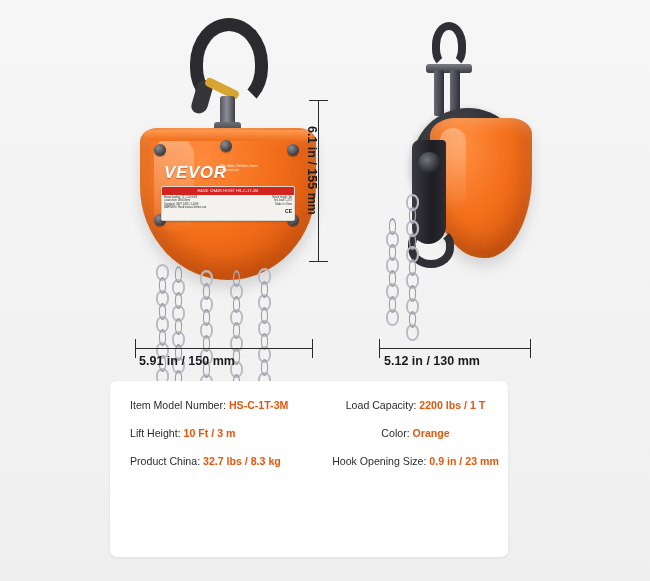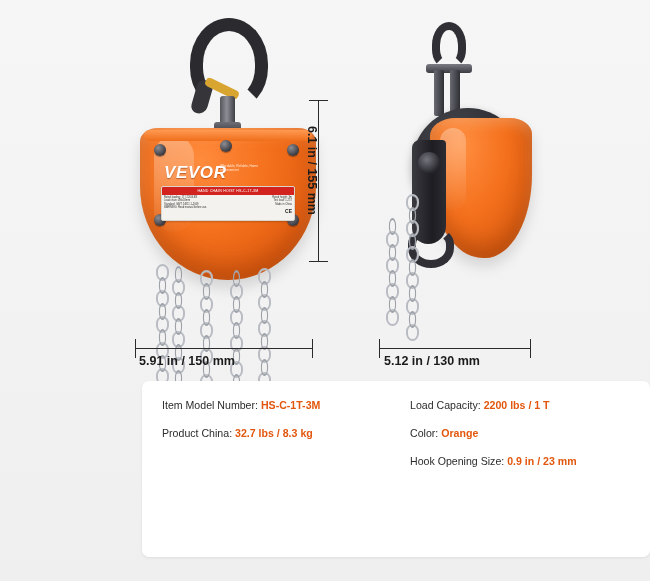--- a/index.html
+++ b/index.html
@@ -390,36 +390,35 @@
     white-space: nowrap;
   }
   .dim-h-label.left  { left: 139px; }
   .dim-h-label.right { left: 384px; }
 
   
   .spec-card {
     position: absolute;
     left: 110px;
     top: 381px;
-    width: 508px;
+    width: 398px;
     height: 176px;
     background: #fff;
     border-radius: 7px;
     box-shadow: 0 1px 3px rgba(0,0,0,.08);
-    margin-left: 32px;
   }
   .spec-cols {
     display: flex;
     padding: 17px 0 0 0;
   }
   .spec-col {
     flex: 1;
     padding-left: 20px;
   }
-  .spec-col.right { padding-left: 8px; }
+  .spec-col.right { padding-left: 8px; text-align: center; }
   .spec-row {
     font-size: 10.6px;
     color: #2c2c2c;
     line-height: 14px;
     margin-bottom: 14px;
     white-space: nowrap;
   }
   .spec-row .v {
     font-weight: bold;
     color: #e2570d;
@@ -582,20 +581,21 @@
     <div class="dim-h-label left">5.91 in / 150 mm</div>
 
     <div class="dim-h right"></div>
     <div class="dim-h-label right">5.12 in / 130 mm</div>
   </div>
 
   <div class="spec-card">
     <div class="spec-cols">
       <div class="spec-col left">
         <div class="spec-row"><span>Item Model Number:</span> <span class="v">HS-C-1T-3M</span></div>
+        <div class="spec-row"><span>Lift Height:</span> <span class="v">10 Ft / 3 m</span></div>
         <div class="spec-row"><span>Product China:</span> <span class="v">32.7 lbs / 8.3 kg</span></div>
       </div>
       <div class="spec-col right">
         <div class="spec-row"><span>Load Capacity:</span> <span class="v">2200 lbs / 1 T</span></div>
         <div class="spec-row"><span>Color:</span> <span class="v">Orange</span></div>
         <div class="spec-row"><span>Hook Opening Size:</span> <span class="v">0.9 in / 23 mm</span></div>
       </div>
     </div>
   </div>
 

